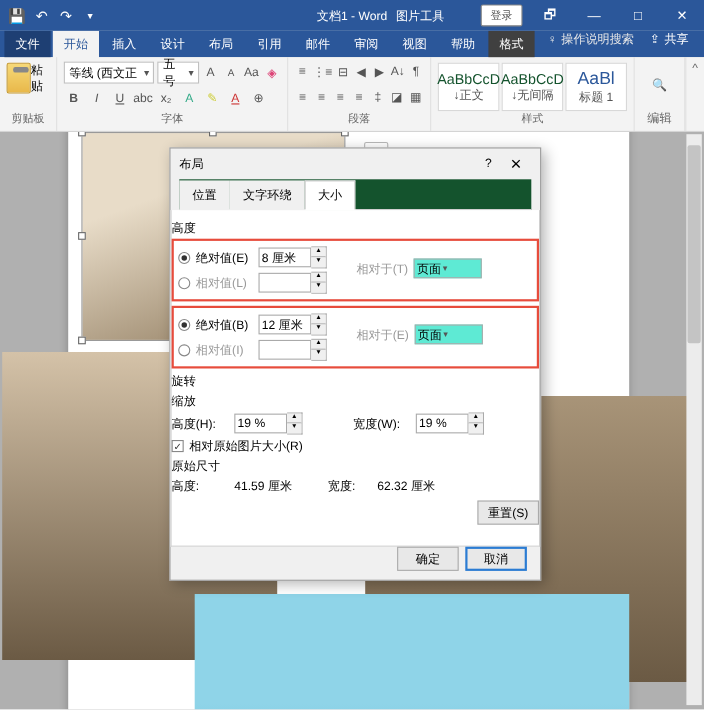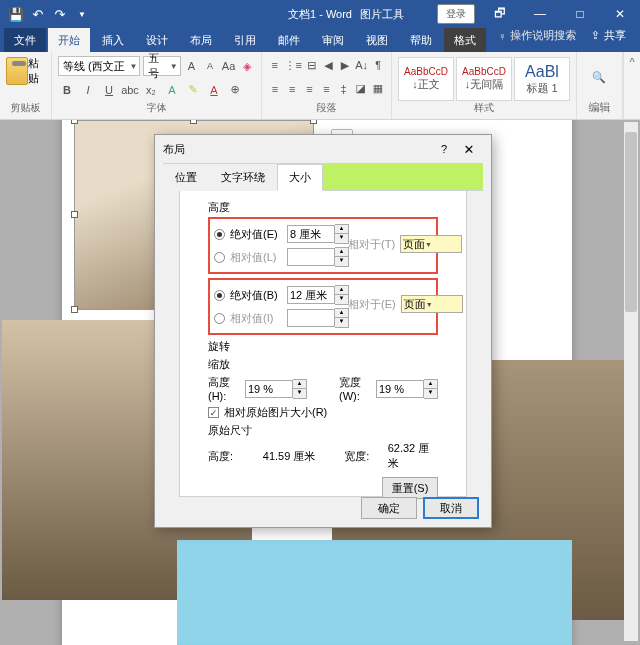--- a/index.html
+++ b/index.html
@@ -27,53 +27,53 @@
 .paste-icn::after{content:"";position:absolute;top:3px;left:5px;width:14px;height:5px;background:#888;border-radius:2px}
 .font-grp{width:210px}
 .font-row{display:flex;gap:3px;align-items:center;margin:2px 0}
 .font-sel{border:1px solid #c0c0c0;background:#fff;padding:1px 14px 1px 4px;font-size:11px;height:20px;position:relative;display:flex;align-items:center}
 .font-sel .dd{position:absolute;right:2px;color:#555;font-size:8px}
 .mini-btn{width:18px;height:18px;display:flex;align-items:center;justify-content:center;color:#555;font-size:11px}
 .para-grp{width:130px}
 .styles-grp{flex:1}
 .styles-row{display:flex;gap:2px;padding-top:3px}
 .style-box{width:56px;height:44px;border:1px solid #d8d8d8;background:#fff;display:flex;flex-direction:column;align-items:center;justify-content:center;font-size:9px;color:#555}
-.style-box .prev{font-size:10px;color:#b91c1c}
+.style-box .prev{font-size:13px;color:#14532d}
 .edit-grp{width:48px}
 .collapse-caret{width:18px;border-left:1px solid #e0e0e0;color:#666;display:flex;align-items:flex-start;justify-content:center;padding-top:4px}
 .doc-area{position:absolute;top:120px;left:0;right:0;bottom:0;background:#b0b0b0;overflow:hidden}
 .page{position:absolute;top:-10px;left:62px;width:510px;height:700px;background:#fff;box-shadow:0 2px 8px rgba(0,0,0,.25)}
 .ph-img{position:absolute;background:linear-gradient(135deg,#c9b89a,#a8967a)}
 .ph1{left:12px;top:10px;width:240px;height:190px;border:1px solid #999;background:linear-gradient(160deg,#e8dcc8 30%,#8a7558)}
 .ph2{left:-60px;top:210px;width:250px;height:280px;background:linear-gradient(#d4c2a8,#6b5a44)}
 .ph3{left:270px;top:250px;width:300px;height:260px;background:linear-gradient(#a89478,#6b5a44)}
 .ph4{left:115px;top:430px;width:395px;height:250px;background:linear-gradient(#8fd4e8 40%,#3a9bc4)}
 .handle{position:absolute;width:7px;height:7px;background:#fff;border:1px solid #666}
 .layout-opt{position:absolute;left:256px;top:8px;width:22px;height:22px;border:1px solid #b8b8b8;background:#fff;display:flex;align-items:center;justify-content:center;border-radius:2px}
 .dialog{position:absolute;left:154px;top:134px;width:338px;height:394px;background:#f0f0f0;border:1px solid #9a9a9a;box-shadow:3px 3px 12px rgba(0,0,0,.3)}
 .dlg-title{height:28px;display:flex;align-items:center;padding:0 8px;font-size:12px}
 .dlg-title .dtxt{flex:1}
 .dlg-close{width:28px;text-align:center;font-size:13px;cursor:pointer}
-.dlg-tabs{display:flex;background:#bef264;border-bottom:1px solid #d0d0d0;margin:0 8px}
+.dlg-tabs{display:flex;background:#14532d;border-bottom:1px solid #d0d0d0;margin:0 8px}
 .dtab{padding:5px 11px;border:1px solid transparent;font-size:11px;cursor:pointer;background:#f0f0f0;position:relative;top:1px}
 .dtab.active{background:#fff;border:1px solid #d0d0d0;border-bottom:1px solid #fff}
-.dlg-body{padding:6px 28px;background:#fff;margin:0 24px;height:306px;border:1px solid #d0d0d0;border-top:none;position:relative}
+.dlg-body{padding:6px 0;background:#fff;margin:0 0;height:306px;border:1px solid #d0d0d0;border-top:none;position:relative}
 .sect-lbl{font-size:11px;margin:3px 0 2px}
 .red-box{border:2px solid #e74c3c;padding:2px 4px;margin-bottom:4px}
 .opt-row{display:flex;align-items:center;gap:5px;margin:3px 0;font-size:11px}
 .radio{width:11px;height:11px;border:1px solid #888;border-radius:50%;display:inline-flex;align-items:center;justify-content:center}
 .radio.on::after{content:"";width:5px;height:5px;background:#333;border-radius:50%}
 .chk{width:11px;height:11px;border:1px solid #888;display:inline-flex;align-items:center;justify-content:center;font-size:9px;color:#333}
 .chk.on::after{content:"✓"}
 .spin{display:flex;align-items:center}
 .spin input{width:48px;height:18px;border:1px solid #aaa;padding:0 2px;font-size:11px}
 .spin .spbtns{display:flex;flex-direction:column;border:1px solid #aaa;border-left:none}
 .spin .sb{width:13px;height:9px;font-size:6px;line-height:7px;text-align:center;background:#f0f0f0;border-bottom:1px solid #aaa;cursor:pointer}
 .spin .sb:last-child{border-bottom:none}
-.combo{width:62px;height:18px;border:1px solid #aaa;background:#fef9c3;padding:0 2px;font-size:11px;display:flex;align-items:center;}
+.combo{width:62px;height:18px;border:1px solid #aaa;background:#5eead4;padding:0 2px;font-size:11px;display:flex;align-items:center;}
 .combo .cdn{font-size:7px;color:#555}
 .rel-col{position:absolute;left:168px;display:flex;align-items:center;gap:5px;font-size:11px}
 .dlg-footer{position:absolute;bottom:8px;right:12px;display:flex;gap:6px}
 .dbtn{width:56px;height:22px;border:1px solid #aaa;background:#e8e8e8;font-size:11px;cursor:pointer}
 .dbtn.primary{border:2px solid #2b7cd3}
 .reset-row{display:flex;justify-content:flex-end;margin-top:6px}
 .scroll-v{position:absolute;right:2px;top:122px;bottom:4px;width:14px;background:#ececec}
 .scroll-thumb{position:absolute;top:10px;width:12px;left:1px;height:180px;background:#c4c4c4;border-radius:2px}
 </style>
 </head>

